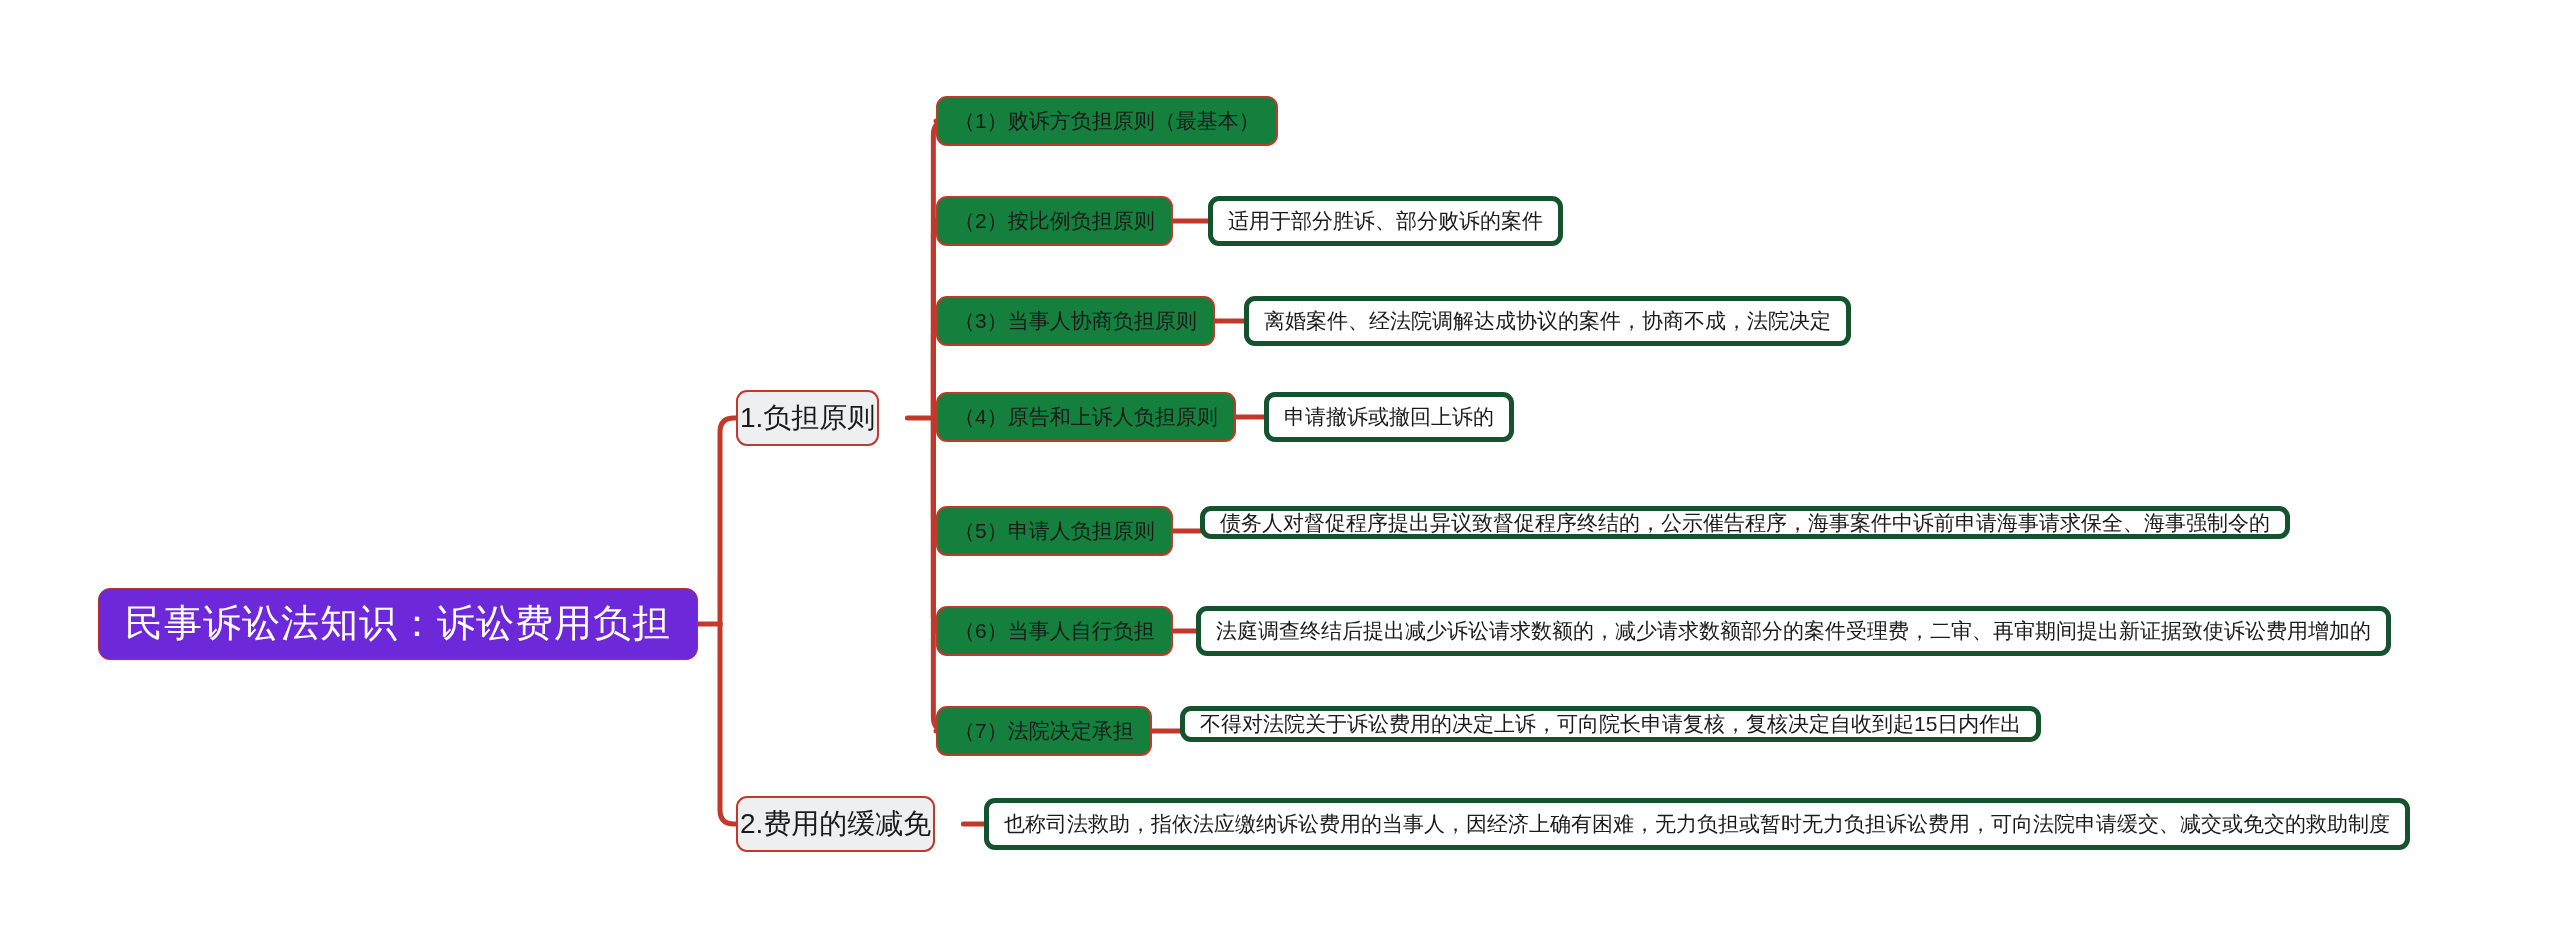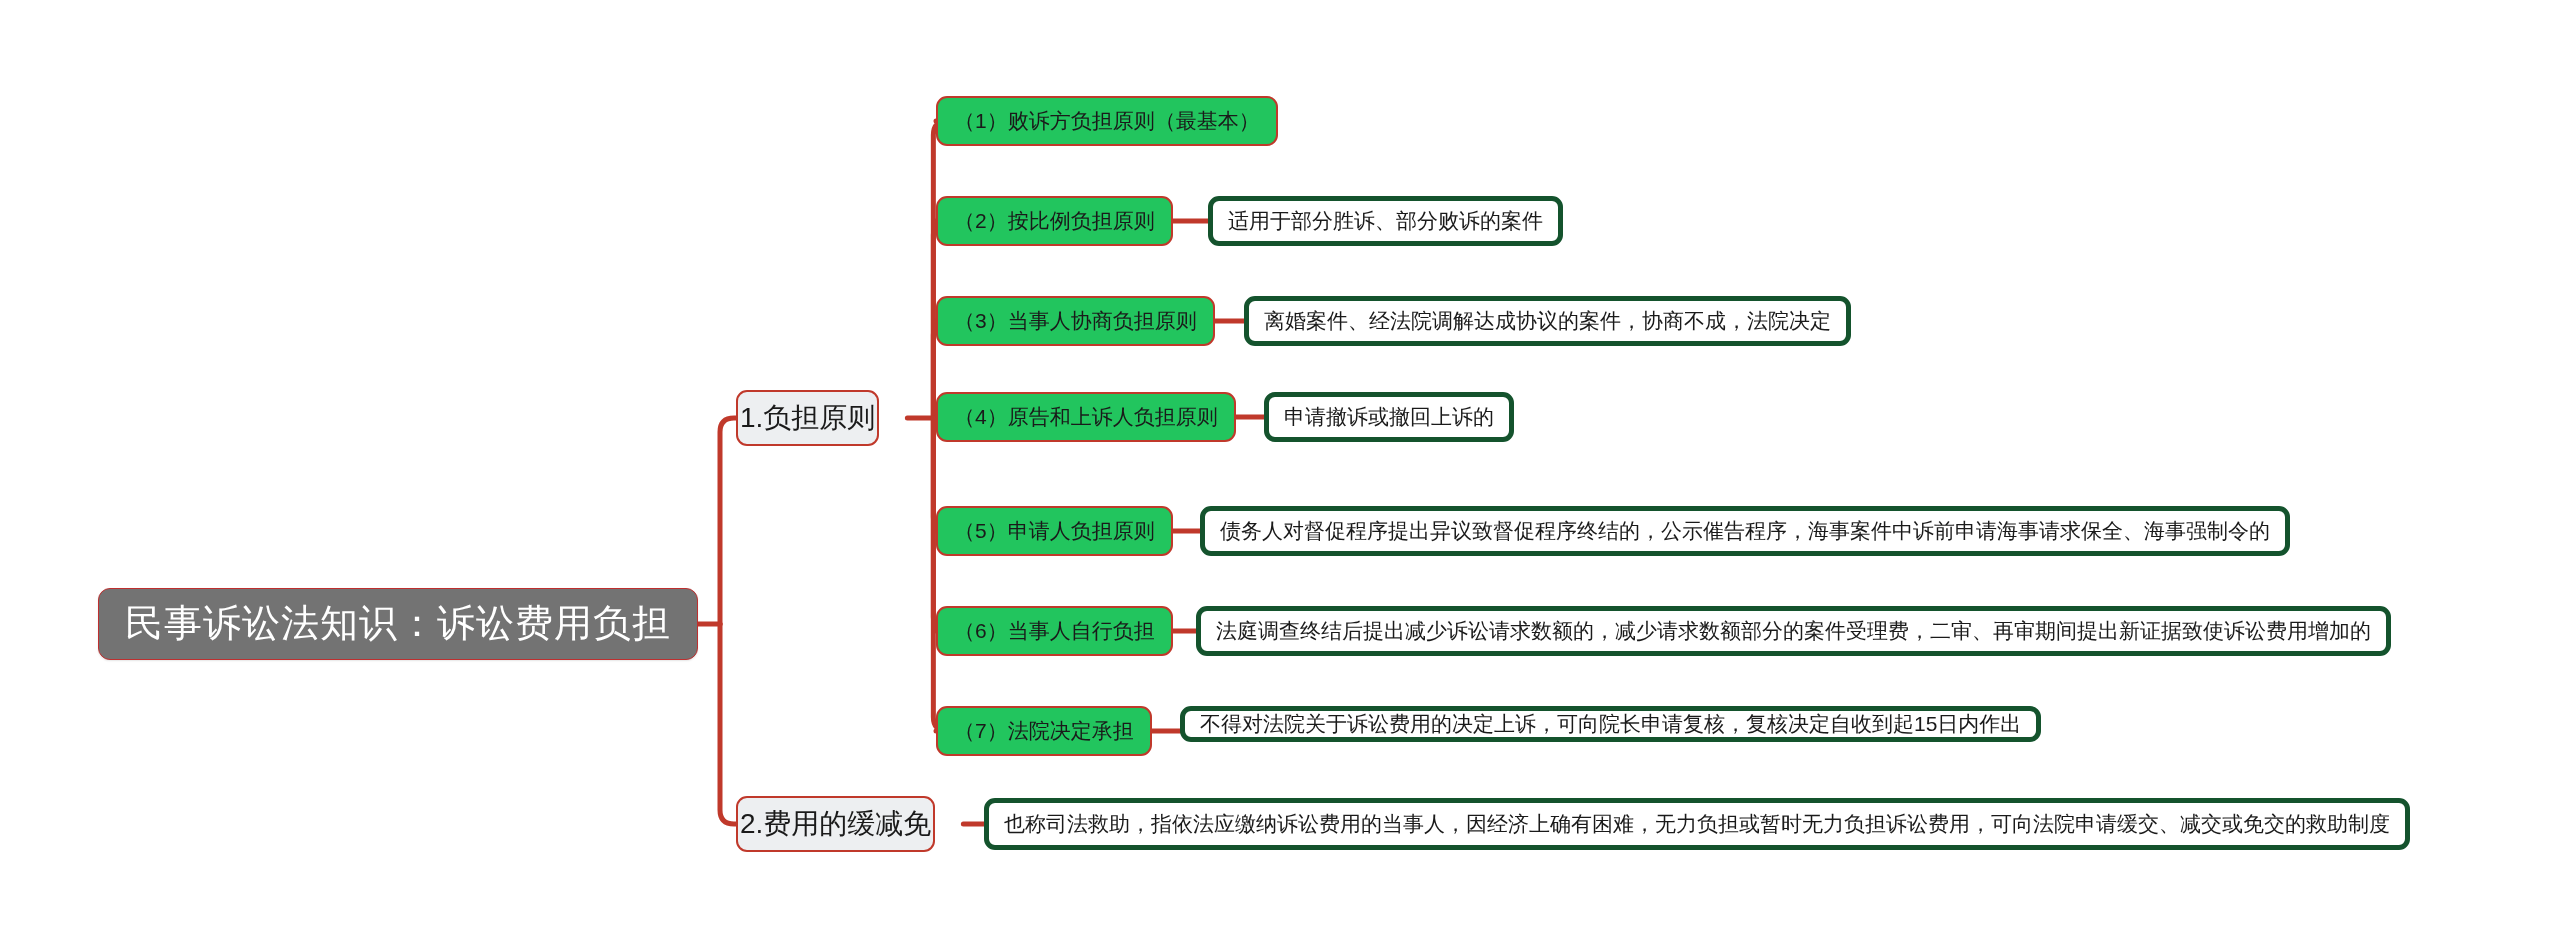--- a/index.html
+++ b/index.html
@@ -29,41 +29,41 @@
   }
   .node {
     position: absolute;
     box-sizing: border-box;
     display: flex;
     align-items: center;
     white-space: nowrap;
   }
   
   .node-root {
-    background: #737373;
+    background: #6d28d9;
     border: 1px solid #BE2F2F;
     border-radius: 12px;
     color: #ffffff;
     font-size: 38px;
     letter-spacing: 1px;
     padding: 0 26px;
     box-shadow: 0 1px 2px rgba(0,0,0,0.10);
   }
   
   .node-branch {
     background: #EDEFF1;
     border: 2px solid #C0392B;
     border-radius: 11px;
     color: #1a1a1a;
     font-size: 28px;
     padding: 0 2px;
   }
   
   .node-topic {
-    background: #22c55e;
+    background: #15803d;
     border: 2px solid #C0392B;
     border-radius: 11px;
     color: #1a1a1a;
     font-size: 21px;
     padding: 0 16px;
   }
   
   .node-detail {
     background: #ffffff;
     border: 5px solid #14532d;
@@ -142,21 +142,21 @@
   <div class="node node-topic" style="left:936px; top:392px; height:50px;">
     <span class="node-label">（4）原告和上诉人负担原则</span>
   </div>
   <div class="node node-detail" style="left:1264px; top:392px; height:50px;">
     <span class="node-label">申请撤诉或撤回上诉的</span>
   </div>
 
   <div class="node node-topic" style="left:936px; top:506px; height:50px;">
     <span class="node-label">（5）申请人负担原则</span>
   </div>
-  <div class="node node-detail" style="left:1200px; top:506px; height:50px;">
+  <div class="node node-detail" style="left:1200px; top:506px; height:33px;align-items:flex-end;">
     <span class="node-label">债务人对督促程序提出异议致督促程序终结的，公示催告程序，海事案件中诉前申请海事请求保全、海事强制令的</span>
   </div>
 
   <div class="node node-topic" style="left:936px; top:606px; height:50px;">
     <span class="node-label">（6）当事人自行负担</span>
   </div>
   <div class="node node-detail" style="left:1196px; top:606px; height:50px;">
     <span class="node-label">法庭调查终结后提出减少诉讼请求数额的，减少请求数额部分的案件受理费，二审、再审期间提出新证据致使诉讼费用增加的</span>
   </div>
 

